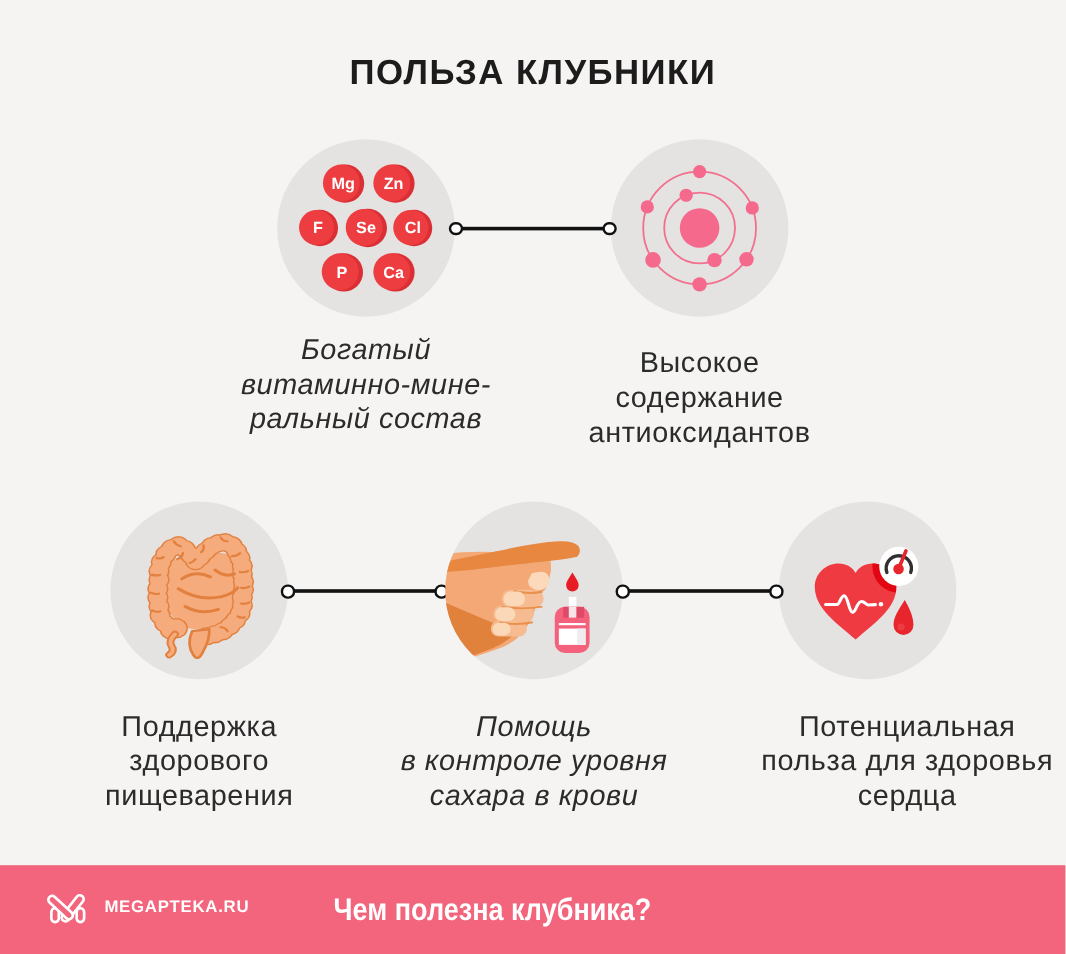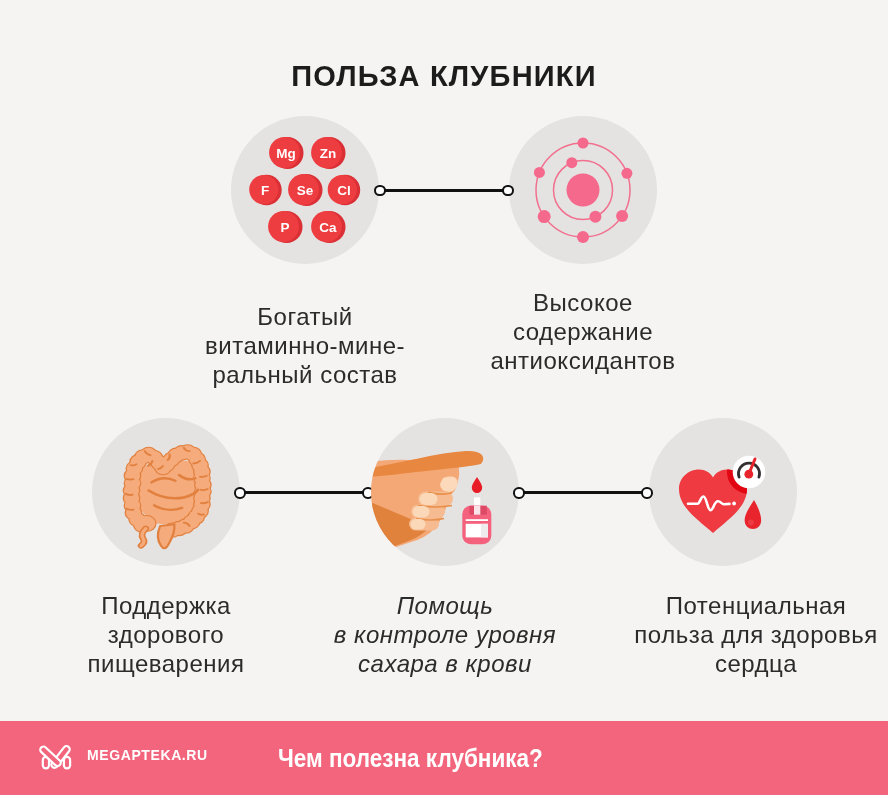--- a/index.html
+++ b/index.html
@@ -1,17 +1,17 @@
 <!DOCTYPE html>
 <html><head>
 <meta charset="utf-8">
 <style>
   html,body{margin:0;padding:0;}
   body{width:888px;height:795px;background:#f5f4f3;font-family:"Liberation Sans",sans-serif;position:relative;overflow:hidden;}
-  .title{position:absolute;left:0;top:45px;width:888px;text-align:center;font-size:29px;font-weight:bold;letter-spacing:1.2px;color:#1c1c1c;margin-top:15px;}
+  .title{position:absolute;left:0;top:45px;width:888px;text-align:center;font-size:29px;font-weight:bold;letter-spacing:1.2px;color:#1c1c1c;}
   .gcirc{position:absolute;width:148px;height:148px;border-radius:50%;background:#e4e3e2;}
   .lbl{position:absolute;text-align:center;font-size:24px;letter-spacing:0.5px;line-height:29px;color:#2b2b2b;}
   .line{position:absolute;height:3px;background:#111;}
   .ring{position:absolute;width:11.4px;height:11.4px;box-sizing:border-box;border:2.9px solid #111;background:#fff;border-radius:50%;}
   .footer{position:absolute;left:0;top:721px;width:888px;height:74px;background:#f2657c;}
   .brand{position:absolute;left:87px;top:747px;color:#fff;font-weight:bold;font-size:14px;letter-spacing:0.6px;}
   .quest{position:absolute;left:278px;top:743px;color:#fff;font-weight:bold;font-size:26px;transform:scaleX(0.866);transform-origin:0 0;}
 </style>
 </head>
 <body>
@@ -245,21 +245,21 @@
   <circle cx="100" cy="54" r="16.3" fill="#fff"></circle>
   <path d="M90.1,59.1 A 10.5,10.5 0 1 1 109.9,59.1" fill="none" stroke="#332e30" stroke-width="2.8" stroke-linecap="round"></path>
   <line x1="99.6" y1="56.5" x2="106" y2="41" stroke="#e8242c" stroke-width="3" stroke-linecap="round"></line>
   <circle cx="99.8" cy="56.2" r="4.4" fill="#e8242c"></circle>
   <path d="M39,85.7 L 48.5,85.7 C 51,85.7 51.5,78.5 54.5,78.5 C 57.5,78.5 58.5,92.2 61.5,92.2 C 64.5,92.2 65,83.2 69,83.2 C 72,83.2 72.5,86.4 75,86.2 L 80.5,85.9" fill="none" stroke="#fff" stroke-width="2.6" stroke-linecap="round" stroke-linejoin="round"></path>
   <circle cx="85.1" cy="85.5" r="1.9" fill="#fff"></circle>
   <path d="M105,82 C 100,90 95.6,96 95.6,102.8 A 8.3,8.3 0 0 0 112.2,102.8 C 112.2,96 109,89 105,82 Z" fill="#e8242c"></path>
   <circle cx="101.9" cy="104.5" r="3" fill="#ec3b42"></circle>
 </svg>
 
-<div class="lbl" style="left:155px;top:302px;width:300px;">Богатый<br>витаминно-мине-<br>ральный состав</div>
+<div class="lbl" style="left:155px;top:277px;width:300px;font-style:italic;">Богатый<br>витаминно-мине-<br>ральный состав</div>
 <div class="lbl" style="left:433px;top:288px;width:300px;">Высокое<br>содержание<br>антиоксидантов</div>
 <div class="lbl" style="left:16px;top:591px;width:300px;">Поддержка<br>здорового<br>пищеварения</div>
 <div class="lbl" style="left:295px;top:591px;width:300px;font-style:italic;">Помощь<br>в контроле уровня<br>сахара в крови</div>
 <div class="lbl" style="left:606px;top:591px;width:300px;">Потенциальная<br>польза для здоровья<br>сердца</div>
 
 <div class="footer"></div>
 <svg style="position:absolute;left:38px;top:744px;" width="40" height="32" viewBox="0 0 40 32">
   <g fill="none" stroke-linecap="round">
     <line x1="7.9" y1="16" x2="7.9" y2="21.3" stroke="#fff" stroke-width="8.4"></line>
     <line x1="7.9" y1="16" x2="7.9" y2="21.3" stroke="#f2657c" stroke-width="4"></line>

